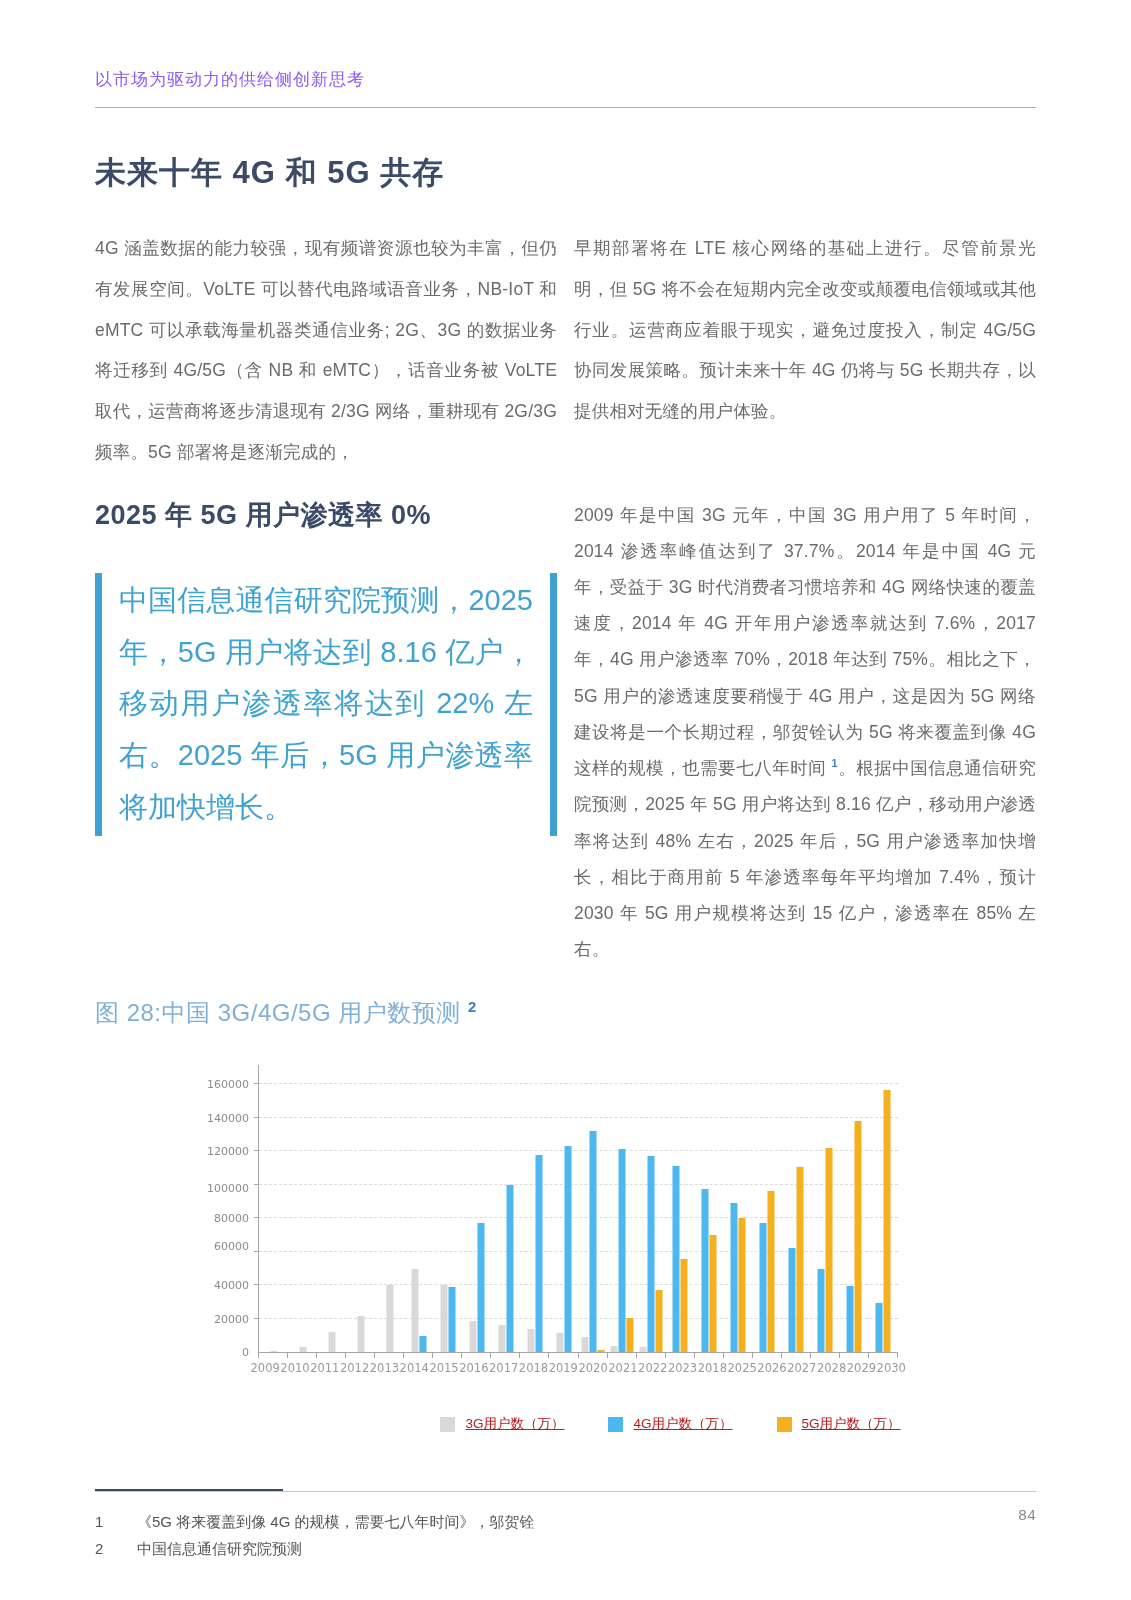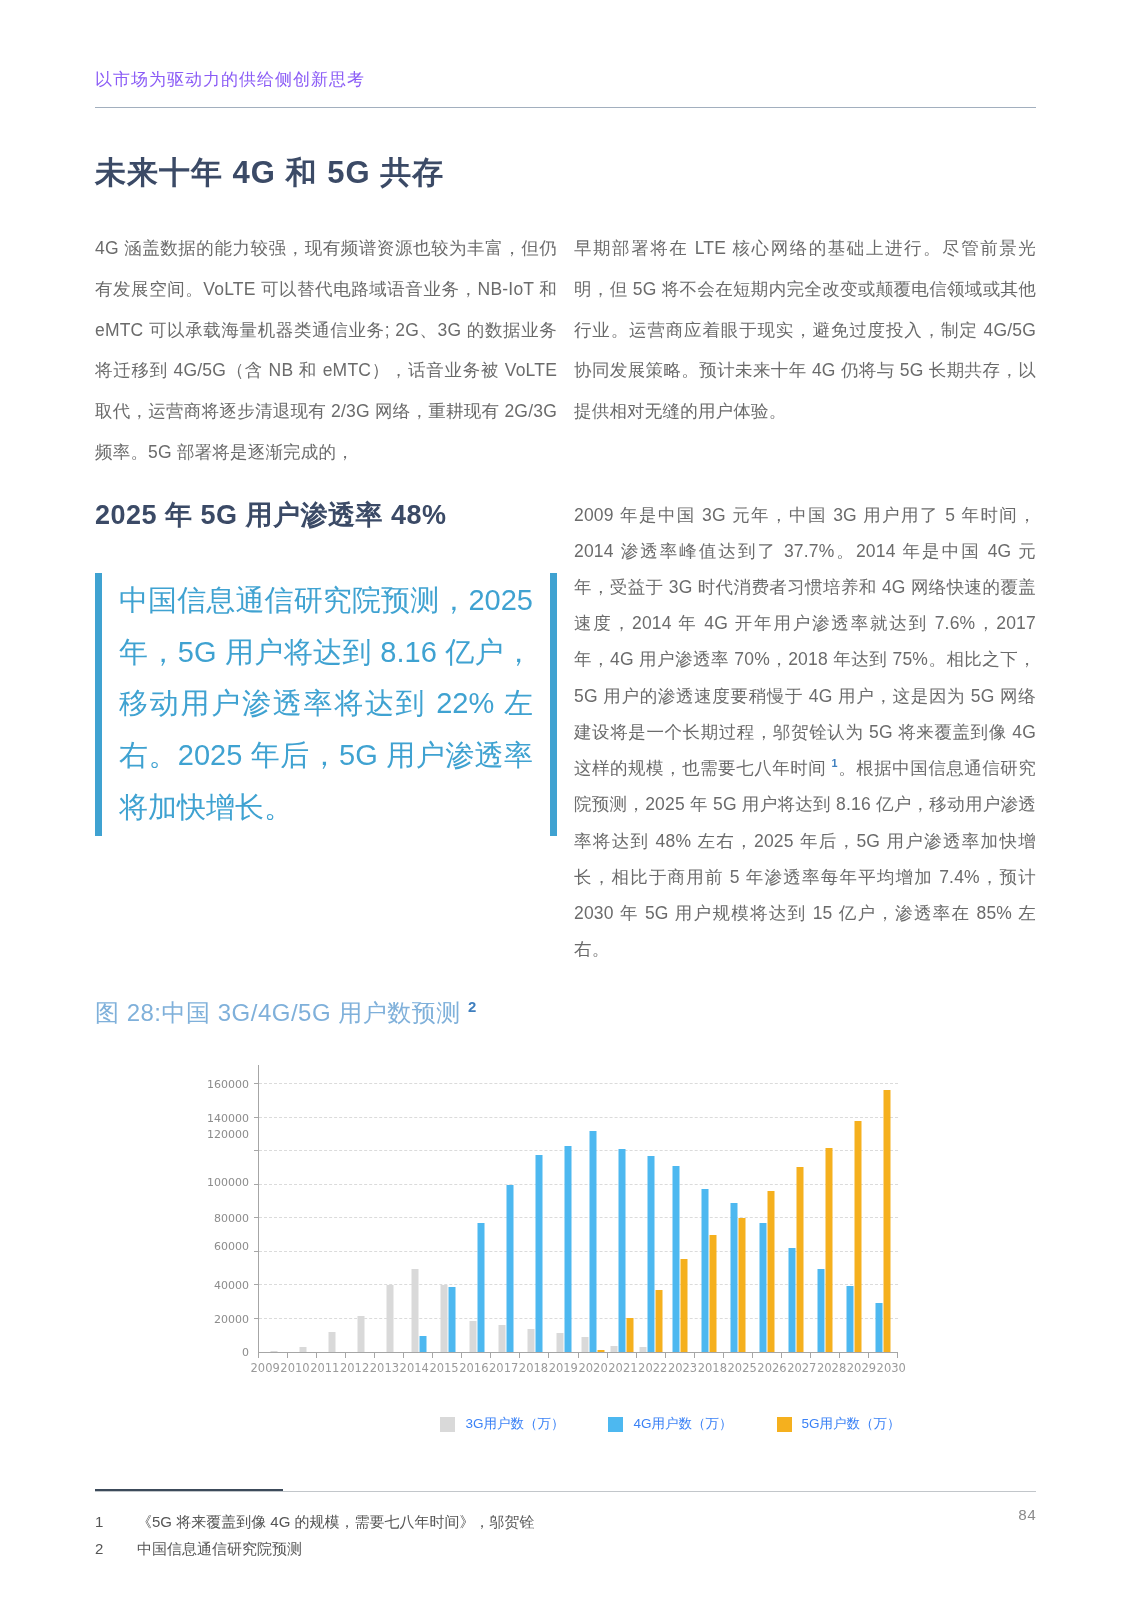--- a/index.html
+++ b/index.html
@@ -41,21 +41,21 @@
   .y-tick { position:absolute; left:-5px; width:5px; height:1px; background:#A6A6A6; }
   .x-tick { position:absolute; bottom:-6px; width:1px; height:6px; background:#A6A6A6; }
   .bar-group { position:absolute; bottom:0; display:flex; align-items:flex-end; gap:1px; transform:translateX(-50%); }
   .bar { width:7px; }
   .x-axis { display:flex; width:656px; margin-left:-8px; margin-top:8px; }
   .x-label { flex:1; text-align:right; font-size:11.5px; color:#9A9A9A; font-family:"DejaVu Sans",sans-serif; }
 
   .legend { display:flex; justify-content:center; gap:44px; margin-top:40px; }
   .legend-item { display:flex; align-items:center; gap:10px; }
   .legend-swatch { width:15px; height:15px; }
-  .legend-label { font-size:13.5px; color:#3b82f6; }
+  .legend-label { font-size:13.5px; color:#b91c1c;text-decoration:underline; }
 
   .footnote-block { margin:56px 95px 0 95px; }
   .footnote-rule { width:188px; border-top:2px solid #3C4A5A; margin-bottom:18px; }
   .footnote { display:flex; font-size:15px; color:#555555; line-height:1.75; }
   .footnote-num { width:42px; flex:0 0 42px; }
 
   .bottom-rule { position:absolute; left:95px; right:95px; top:1491px; border-top:1px solid #C2C6CA; }
   .page-number { position:absolute; right:95px; top:1508px; font-size:15px; color:#8A8A8A;font-family:Liberation Mono, monospace; }
 </style>
 </head>
@@ -68,21 +68,21 @@
 
   <h1 class="doc-title">未来十年 4G 和 5G 共存</h1>
 
   <div class="columns sec1">
     <p class="col body-text">4G 涵盖数据的能力较强，现有频谱资源也较为丰富，但仍有发展空间。VoLTE 可以替代电路域语音业务，NB-IoT 和 eMTC 可以承载海量机器类通信业务; 2G、3G 的数据业务将迁移到 4G/5G（含 NB 和 eMTC），话音业务被 VoLTE 取代，运营商将逐步清退现有 2/3G 网络，重耕现有 2G/3G 频率。5G 部署将是逐渐完成的，</p>
     <p class="col body-text">早期部署将在 LTE 核心网络的基础上进行。尽管前景光明，但 5G 将不会在短期内完全改变或颠覆电信领域或其他行业。运营商应着眼于现实，避免过度投入，制定 4G/5G 协同发展策略。预计未来十年 4G 仍将与 5G 长期共存，以提供相对无缝的用户体验。</p>
   </div>
 
   <div class="columns sec2">
     <div class="col">
-      <h2 class="sub-title">2025 年 5G 用户渗透率 48%</h2>
+      <h2 class="sub-title">2025 年 5G 用户渗透率 0%</h2>
       <div class="quote">
         <div class="quote-bar qleft"></div>
         <div class="quote-text">中国信息通信研究院预测，2025 年，5G 用户将达到 8.16 亿户，移动用户渗透率将达到 22% 左右。2025 年后，5G 用户渗透率将加快增长。</div>
         <div class="quote-bar qright"></div>
       </div>
     </div>
     <div class="col">
       <p class="body-text2"><span>2009 年是中国 3G 元年，中国 3G 用户用了 5 年时间，2014 渗透率峰值达到了 37.7%。2014 年是中国 4G 元年，受益于 3G 时代消费者习惯培养和 4G 网络快速的覆盖速度，2014 年 4G 开年用户渗透率就达到 7.6%，2017 年，4G 用户渗透率 70%，2018 年达到 75%。相比之下，5G 用户的渗透速度要稍慢于 4G 用户，这是因为 5G 网络建设将是一个长期过程，邬贺铨认为 5G 将来覆盖到像 4G 这样的规模，也需要七八年时间 </span><sup class="ref">1</sup><span>。根据中国信息通信研究院预测，2025 年 5G 用户将达到 8.16 亿户，移动用户渗透率将达到 48% 左右，2025 年后，5G 用户渗透率加快增长，相比于商用前 5 年渗透率每年平均增加 7.4%，预计 2030 年 5G 用户规模将达到 15 亿户，渗透率在 85% 左右。</span></p>
     </div>
   </div>
@@ -90,22 +90,22 @@
   <div class="figure-caption"><span>图 28:中国 3G/4G/5G 用户数预测</span> <sup class="ref">2</sup></div>
 
   <div class="chart">
     <div class="chart-inner">
       <div class="y-axis">
           <div class="y-label" style="bottom: -6px;">0</div>
           <div class="y-label" style="bottom: 27.5px;">20000</div>
           <div class="y-label" style="bottom: 61px;">40000</div>
           <div class="y-label" style="bottom: 100px;">60000</div>
           <div class="y-label" style="bottom: 128px;">80000</div>
-          <div class="y-label" style="bottom: 164px; margin-top: 21px;">100000</div>
-          <div class="y-label" style="bottom: 212px;">120000</div>
+          <div class="y-label" style="bottom: 158px; margin-top: 21px;">100000</div>
+          <div class="y-label" style="bottom: 195px;">120000</div>
           <div class="y-label" style="bottom: 228.5px;">140000</div>
           <div class="y-label" style="bottom: 262px;">160000</div>
         </div>
       <div class="plot-wrap">
         <div class="plot">
             <div class="gridline" style="bottom: 33.5px;"></div>
             <div class="y-tick" style="bottom: 33.5px;"></div>
             <div class="gridline" style="bottom: 67px;"></div>
             <div class="y-tick" style="bottom: 67px;"></div>
             <div class="gridline" style="bottom: 100.5px;"></div>

